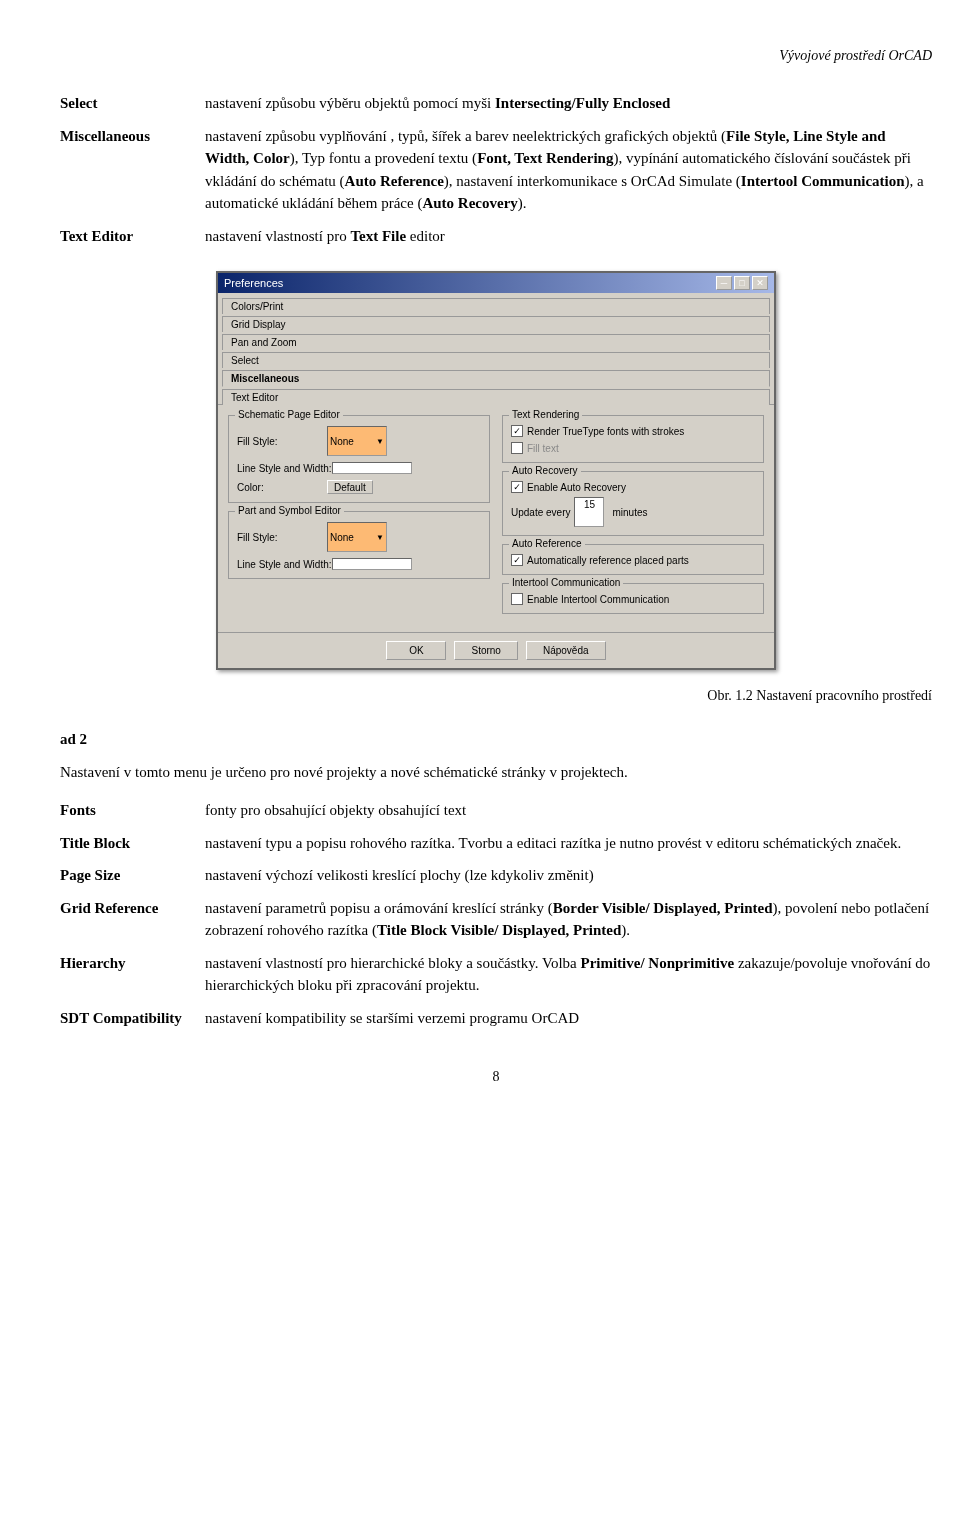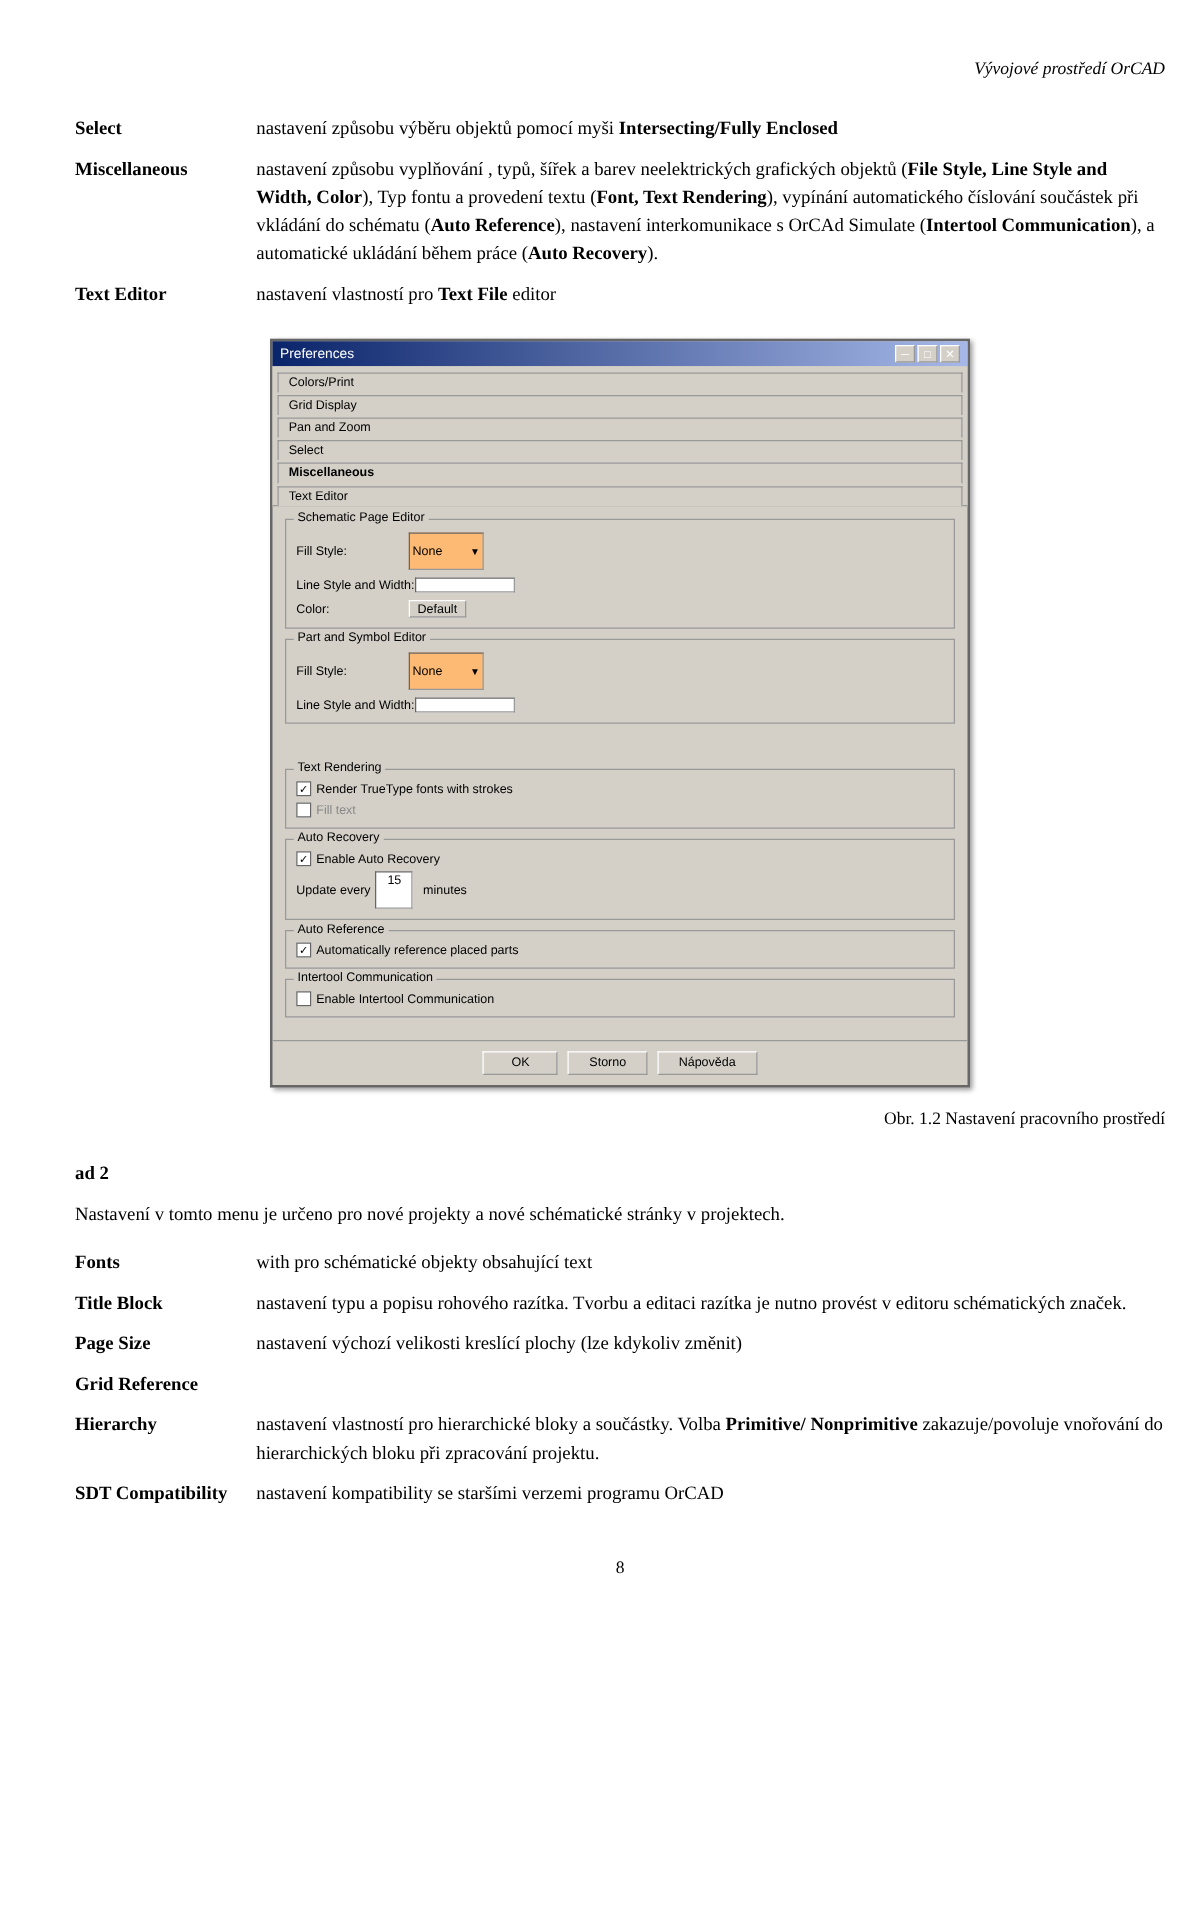--- a/index.html
+++ b/index.html
@@ -111,22 +111,21 @@
     .dialog-tab.active {
       background: #d4d0c8;
       border-bottom: 1px solid #d4d0c8;
       font-weight: bold;
       z-index: 1;
     }
 
     .dialog-body {
       padding: 10px;
       display: flex;
-      gap: 28px;
-      flex-direction: column;
+      gap: 12px;
     }
 
     .dialog-left, .dialog-right {
       flex: 1;
     }
 
     .group-box {
       border: 1px solid #999;
       margin-bottom: 8px;
       padding: 4px 8px 8px 8px;
@@ -436,39 +435,42 @@
 
   <div class="content-block">
     <div class="label-col bold">ad 2</div>
     <div class="text-col"></div>
   </div>
 
   <div class="section-intro">Nastavení v tomto menu je určeno pro nové projekty a nové schématické stránky v projektech.</div>
 
   <div class="content-block">
     <div class="label-col bold">Fonts</div>
-    <div class="text-col">with pro schématické objekty obsahující text</div>
+    <div class="text-col">fonty pro obsahující objekty obsahující text</div>
   </div>
 
   <div class="content-block">
     <div class="label-col bold">Title Block</div>
     <div class="text-col">
       nastavení typu a popisu rohového razítka. Tvorbu a editaci razítka je nutno provést v editoru schématických značek.
     </div>
   </div>
 
   <div class="content-block">
     <div class="label-col bold">Page Size</div>
     <div class="text-col">
       nastavení výchozí velikosti  kreslící plochy (lze kdykoliv změnit)
     </div>
   </div>
 
   <div class="content-block">
     <div class="label-col bold">Grid Reference</div>
+    <div class="text-col">
+      nastavení parametrů popisu a orámování kreslící stránky (<span class="bold">Border Visible/ Displayed, Printed</span>), povolení nebo potlačení zobrazení rohového razítka (<span class="bold">Title Block Visible/ Displayed, Printed</span>).
+    </div>
   </div>
 
   <div class="content-block">
     <div class="label-col bold">Hierarchy</div>
     <div class="text-col">
       nastavení vlastností pro hierarchické bloky a součástky. Volba <span class="bold">Primitive/ Nonprimitive</span> zakazuje/povoluje vnořování do hierarchických bloku při zpracování projektu.
     </div>
   </div>
 
   <div class="content-block">

